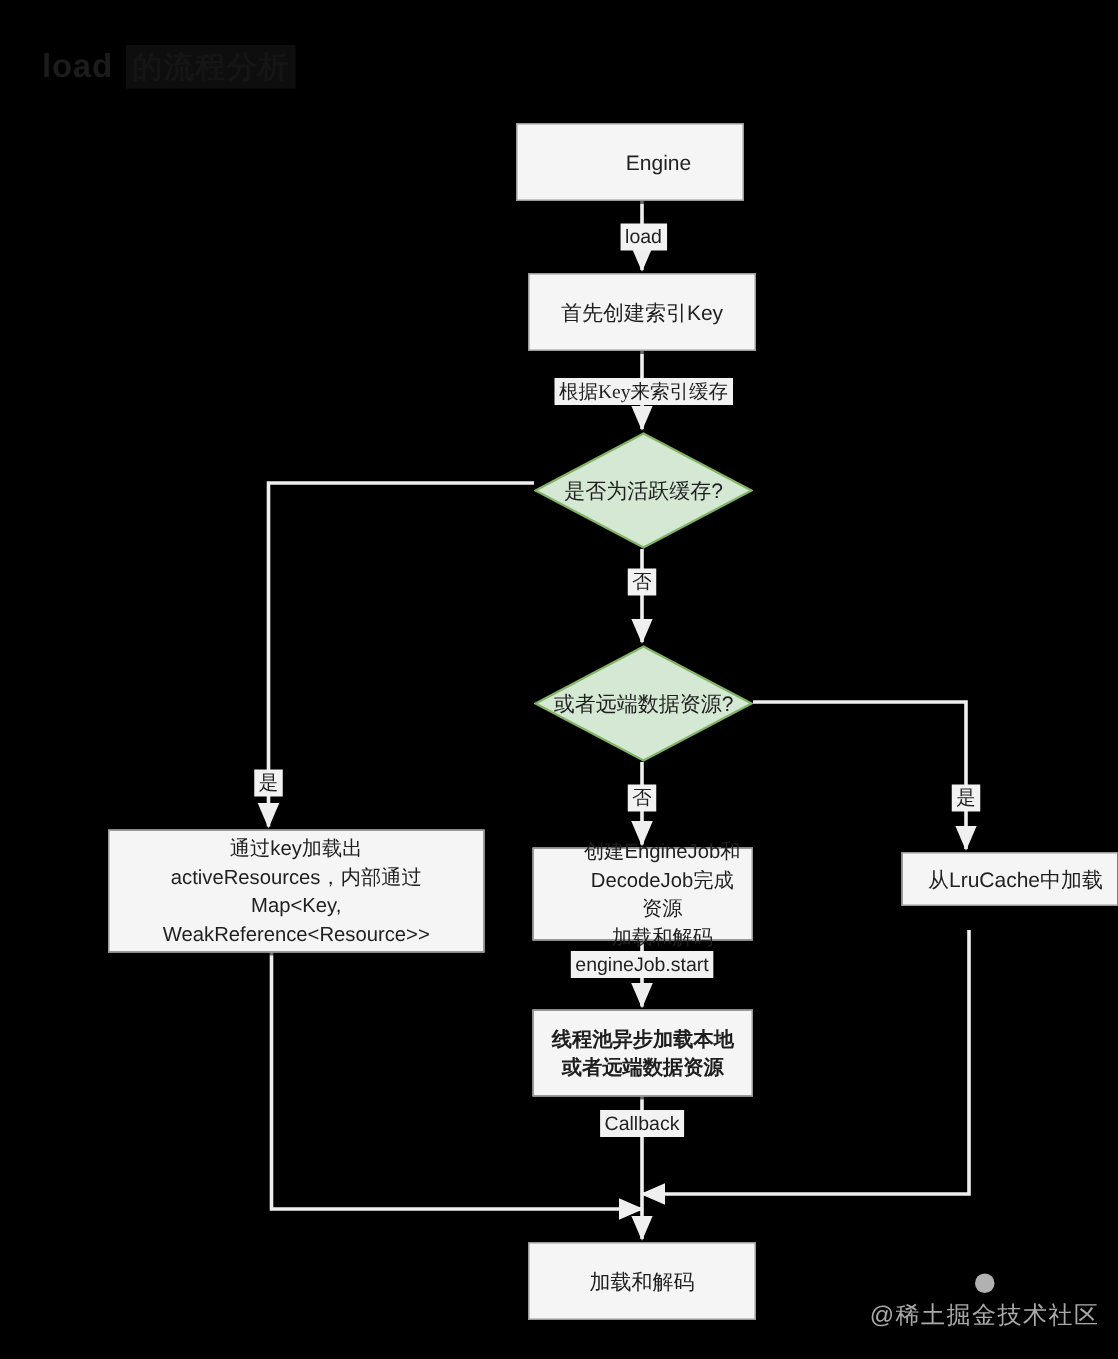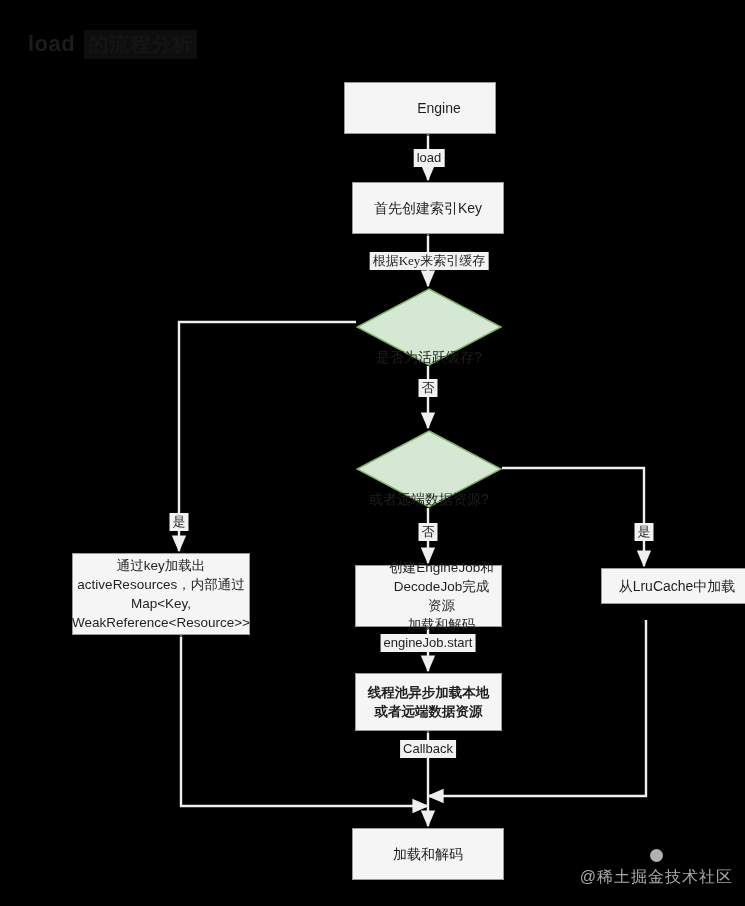--- a/index.html
+++ b/index.html
@@ -40,21 +40,21 @@
     background: #f5f5f5;
     border: 1px solid #9a9a9a;
     box-shadow: 2px 2px 0 rgba(0,0,0,0.55);
     white-space: pre-line;
     padding: 2px 6px;
   }
   .node.small { font-size: 13.5px; }
   .diamond-wrap {
     position: absolute;
     display: flex;
-    align-items: flex-end;
+    align-items: center;
     justify-content: center;
   }
   .diamond-shape {
     position: absolute;
     left: 0; top: 0;
     width: 100%;
     height: 100%;
   }
   .diamond-label {
     position: relative;
@@ -165,21 +165,21 @@
     <span class="diamond-label">是否为活跃缓存?</span>
   </div>
 
   <div class="diamond-wrap" style="left:356px; top:430px; width:146px; height:78px;">
     <svg class="diamond-shape" viewBox="0 0 146 78" preserveAspectRatio="none">
       <polygon points="73,1 145,39 73,77 1,39" fill="#d5e8d4" stroke="#82b366" stroke-width="1.5"></polygon>
     </svg>
     <span class="diamond-label">或者远端数据资源?</span>
   </div>
 
-  <div class="node small" style="left:72px; top:553px; width:178px; height:82px;">
+  <div class="node small" style="left:72px; top:553px; width:251px; height:82px;">
     <span>通过key加载出
 activeResources，内部通过
 Map&lt;Key,
 WeakReference&lt;Resource&gt;&gt;</span>
   </div>
 
   <div class="node small" style="left:355px; top:565px; width:147px; height:62px;padding-left:32px;">
     <span>创建EngineJob和
 DecodeJob完成资源
 加载和解码</span>

